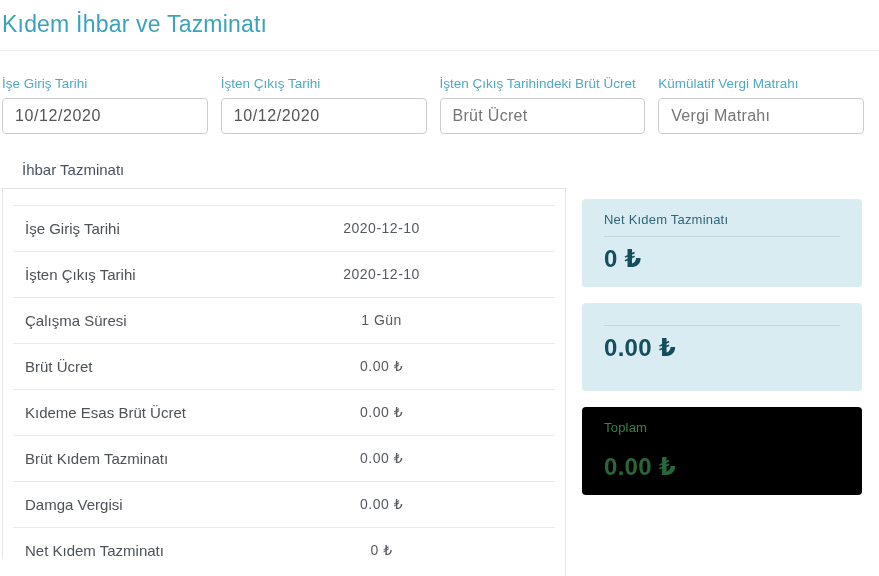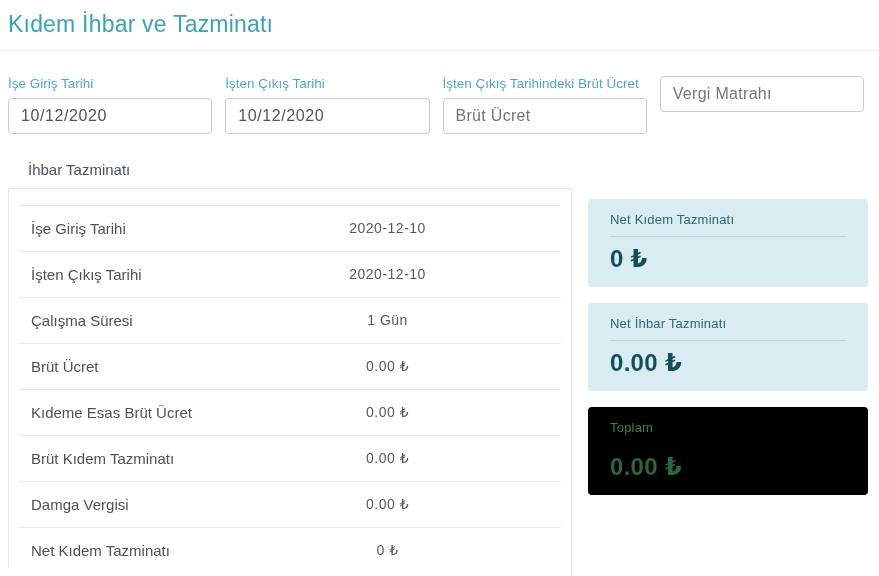--- a/index.html
+++ b/index.html
@@ -5,21 +5,21 @@
   * { box-sizing: border-box; margin: 0; padding: 0; }
   html, body { background: #ffffff; }
   body { font-family: "Liberation Sans", "DejaVu Sans", sans-serif; }
 
   .page {
     position: relative;
     width: 879px;
     height: 576px;
     overflow: hidden;
     background: #ffffff;
-    padding: 0 15px 0 8px;
+    padding: 0 15px 0 2px;
     border-radius: 28px;
   }
 
   
   .page-title {
     font-size: 23px;
     font-weight: 500;
     color: #3aa3ba;
     letter-spacing: 0.2px;
     padding-top: 11px;
@@ -143,20 +143,21 @@
     </div>
     <div class="field">
       <label class="field-label">İşten Çıkış Tarihi</label>
       <input class="field-input" type="text" value="10/12/2020" style="">
     </div>
     <div class="field">
       <label class="field-label">İşten Çıkış Tarihindeki Brüt Ücret</label>
       <input class="field-input" type="text" placeholder="Brüt Ücret" style="">
     </div>
     <div class="field">
+      <label class="field-label">Kümülatif Vergi Matrahı</label>
       <input class="field-input" type="text" placeholder="Vergi Matrahı" style="">
     </div>
   </div>
 
   <div class="main">
 
     <div class="left-panel">
       <div class="tabs">
         <div class="tab">İhbar Tazminatı</div>
       </div>
@@ -201,21 +202,20 @@
       </div>
     </div>
 
     <div class="right-col">
       <div class="card info">
         <div class="card-title">Net Kıdem Tazminatı</div>
         <hr class="card-divider">
         <div class="card-value">0 ₺</div>
       </div>
       <div class="card info">
-        <div class="card-title">Net İhbar Tazminatı</div>
         <hr class="card-divider">
         <div class="card-value">0.00 ₺</div>
       </div>
       <div class="card success">
         <div class="card-title">Toplam</div>
         <hr class="card-divider">
         <div class="card-value">0.00 ₺</div>
       </div>
     </div>
 

